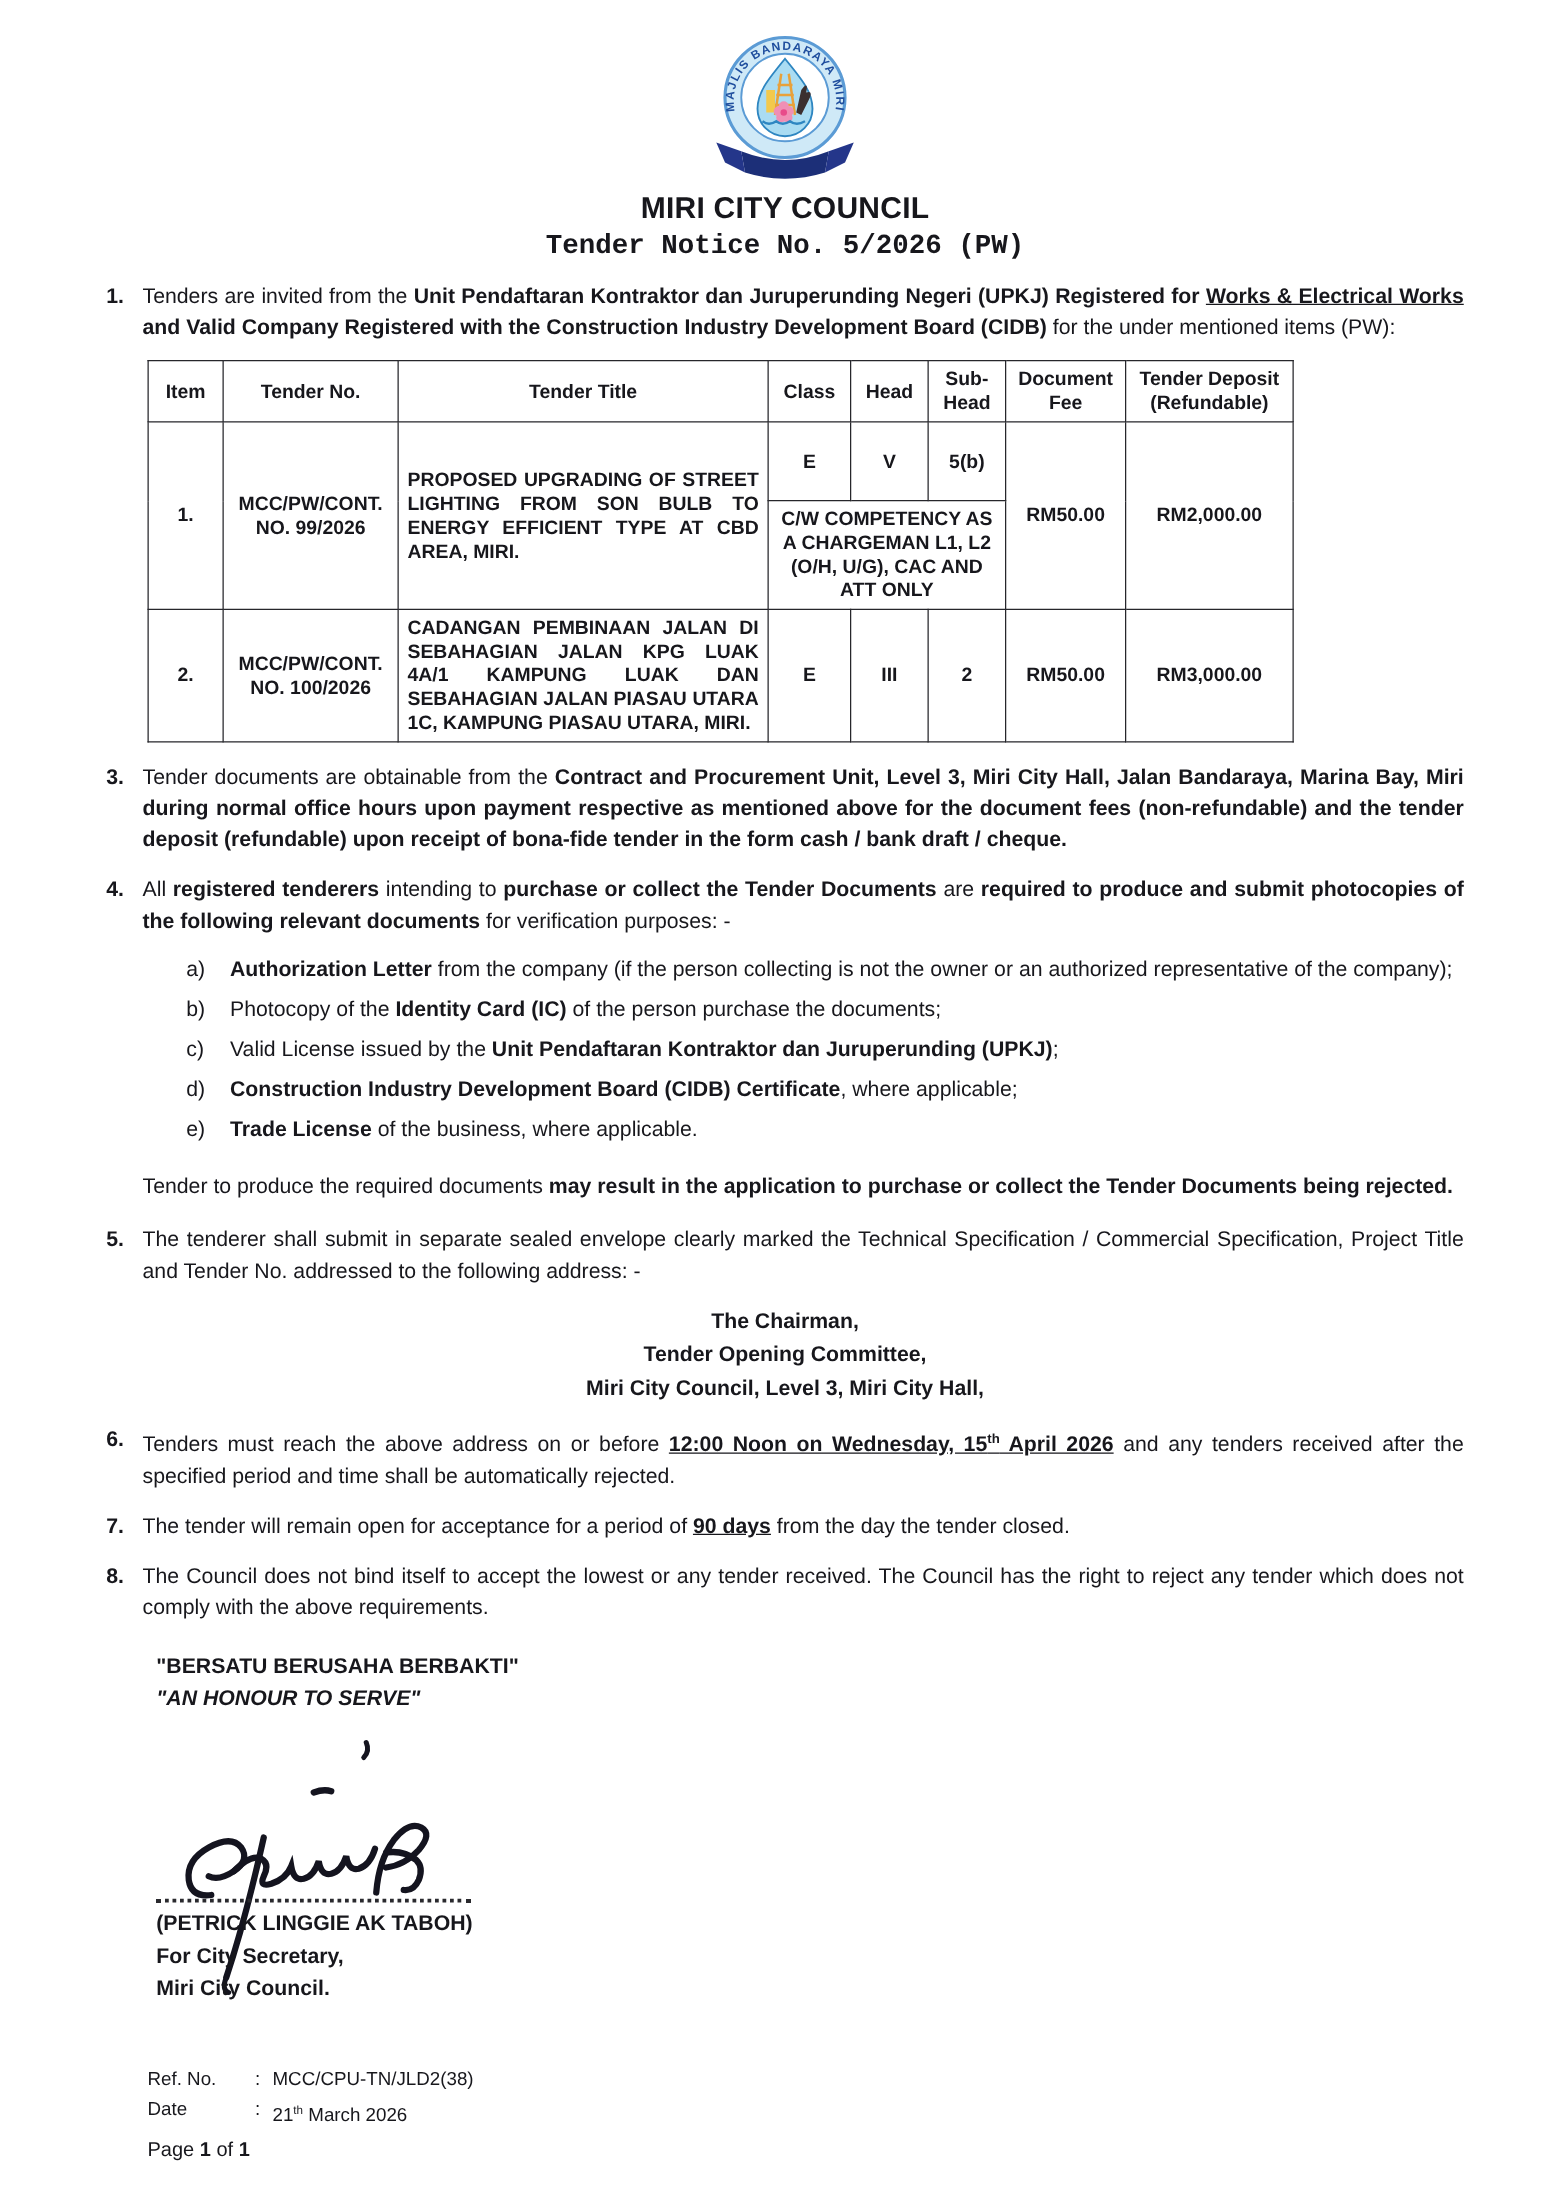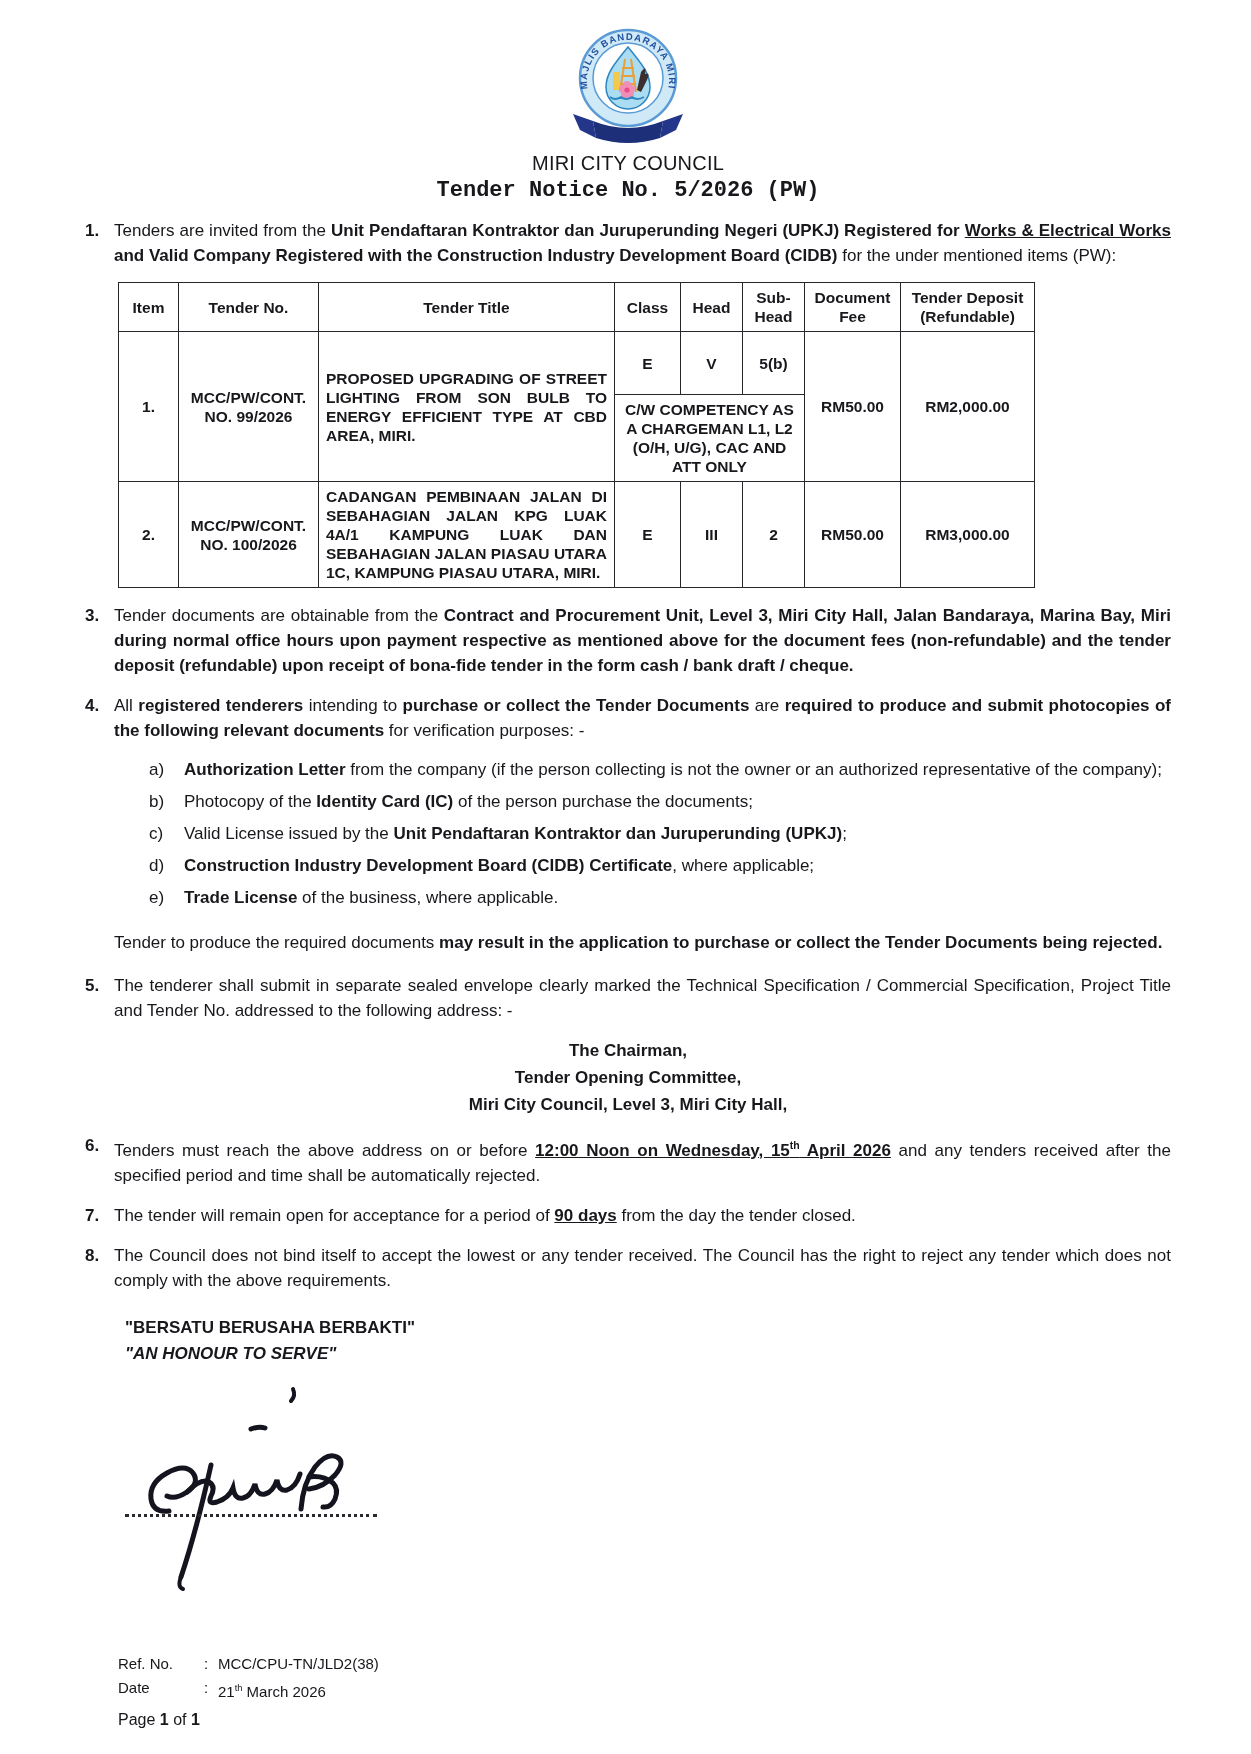--- a/index.html
+++ b/index.html
@@ -8,21 +8,21 @@
     font-family:"Liberation Sans",sans-serif;overflow:hidden;
   }
   .page{padding:26px 80px 0 85px;box-sizing:border-box;height:1754px;position:relative;}
   .b{font-weight:bold;}
   .u{text-decoration:underline;}
   .i{font-style:italic;}
   .sup{vertical-align:super;font-size:0.62em;}
 
   
   .crest-wrap{text-align:center;margin-bottom:2px;}
-  .org-name{font-size:20px;font-weight:normal;letter-spacing:.2px;}
+  .org-name{font-size:24px;font-weight:bold;letter-spacing:.2px;}
   .notice-no{font-size:22px;font-weight:bold;margin-top:3px;font-family:Liberation Mono, monospace;}
 
   
   .para{display:flex;margin:15px 0 0 0;font-size:17px;line-height:25px;}
   .para .num{flex:0 0 29px;font-weight:bold;}
   .para .body{flex:1;text-align:justify;}
 
   
   table.tender{border-collapse:collapse;margin:14px 0 4px 33px;table-layout:fixed;font-size:15.5px;}
   table.tender td,table.tender th{border:1.8px solid #26262b;padding:5px 7px;vertical-align:middle;line-height:19px;}
@@ -221,20 +221,25 @@
         <path d="M118 48 q8 -3 14 -1" stroke-width="5"></path>
         <path d="M36 130 q-16 2 -18 -12 q-2 -16 16 -26 q18 -10 26 0 q7 10 -6 19 q-12 8 -20 4" stroke-width="5"></path>
         <path d="M54 111 q14 -14 22 -10 q7 4 2 14 q-4 9 6 6 q12 -4 16 -14 q2 12 10 10 q8 -2 12 -14 q2 12 10 10 q8 -2 12 -14 q2 12 10 10 q9 -3 13 -16" stroke-width="5"></path>
         <path d="M168 128 q2 -26 14 -42 q12 -15 22 -10 q9 5 -2 18 q-11 12 -26 14" stroke-width="5"></path>
         <path d="M176 96 q14 -2 24 6 q6 6 2 16 q-4 9 -12 8" stroke-width="5"></path>
         <path d="M78 84 C 70 120, 60 160, 48 196" stroke-width="5"></path>
         <path d="M48 196 q-4 10 2 12" stroke-width="4"></path>
       </g>
     </svg>
     <div class="dotted-line"></div>
+    <div class="sig-text">
+      <div>(PETRICK LINGGIE AK TABOH)</div>
+      <div>For City Secretary,</div>
+      <div>Miri City Council.</div>
+    </div>
   </div>
 
   <div class="footer">
     <div class="ref-grid">
       <span>Ref. No.</span>
       <span>:</span>
       <span>MCC/CPU-TN/JLD2(38)</span>
       <span>Date</span>
       <span>:</span>
       <span><span>21</span><span class="sup">th</span><span> March 2026</span></span>

